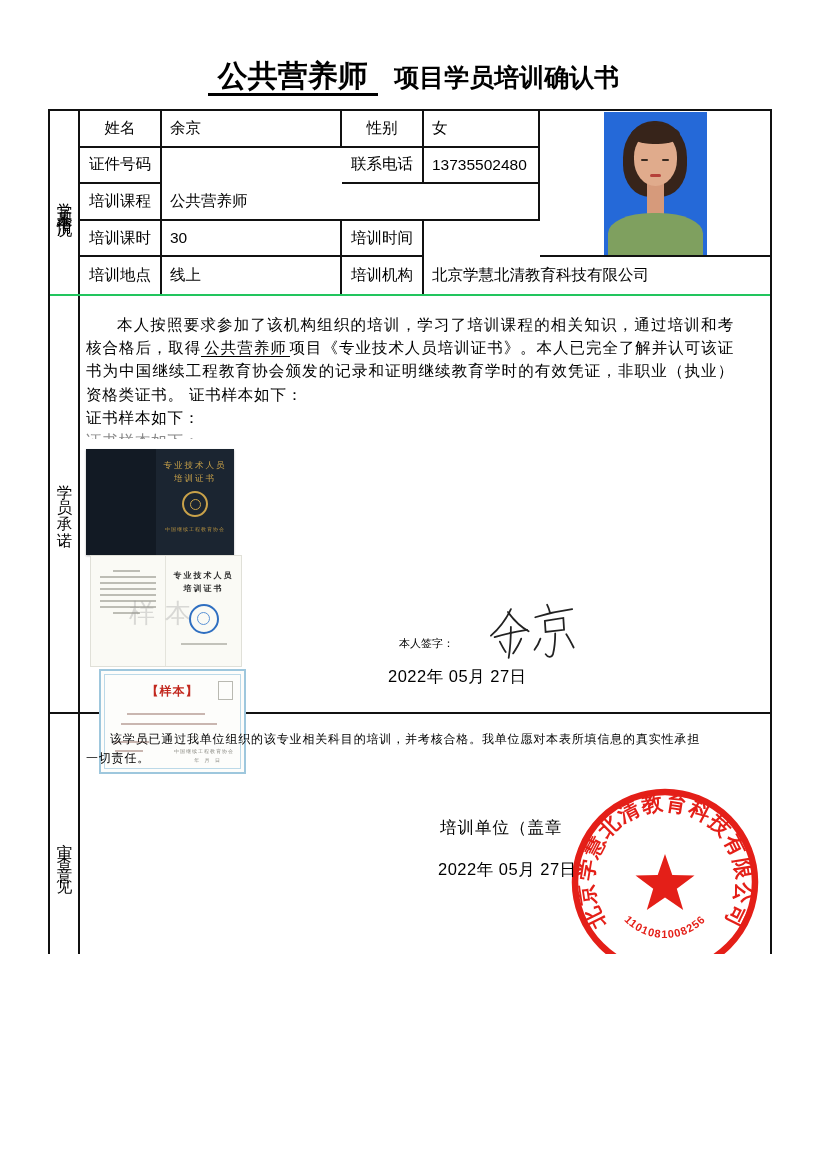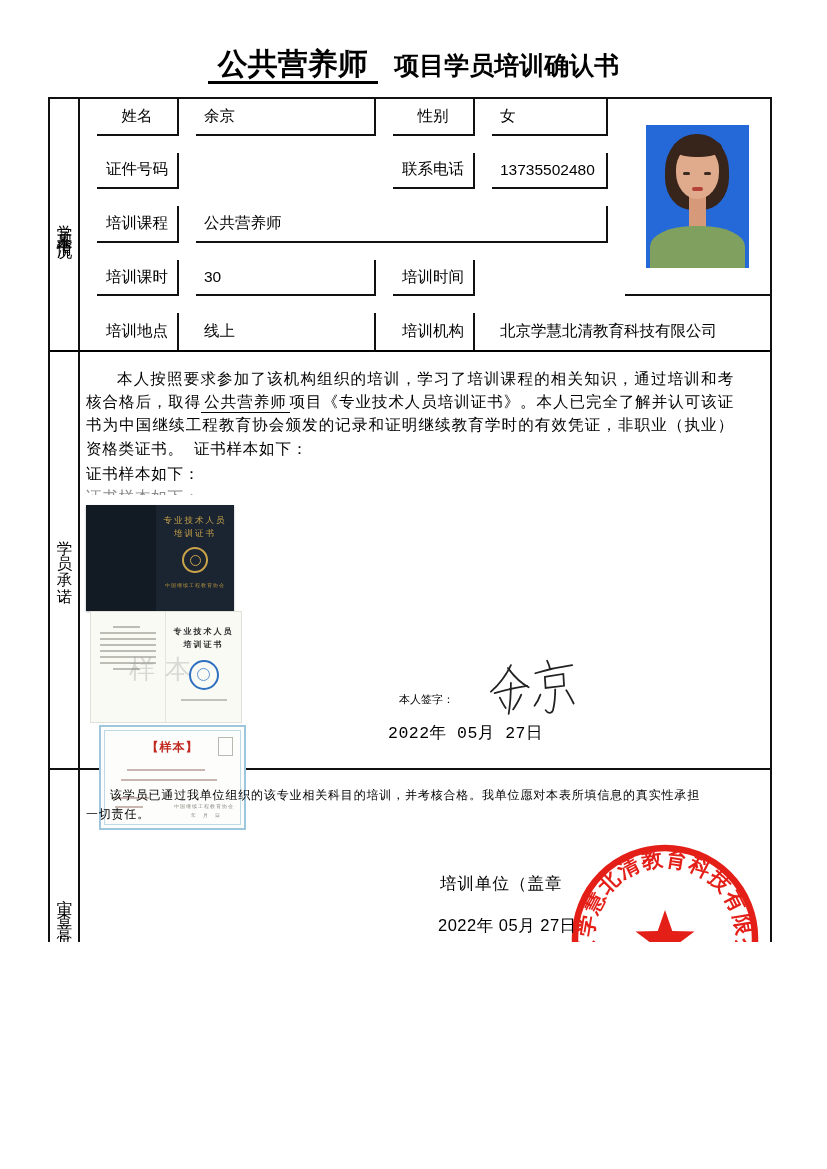--- a/index.html
+++ b/index.html
@@ -1,28 +1,28 @@
 <!DOCTYPE html>
 <html><head>
 <meta charset="utf-8">
 <style>
   html,body{margin:0;padding:0;background:#fff;}
   .page{position:relative;width:827px;height:942px;background:#ffffff;overflow:hidden;
-        font-family:"Liberation Sans","DejaVu Sans",sans-serif;color:#000;}
+        font-family:"Liberation Sans","DejaVu Sans",sans-serif;color:#000;margin-top:12px;}
   
   .title{position:absolute;top:44px;left:0;width:100%;text-align:center;white-space:nowrap;}
   .title-course{font-size:30px;font-weight:bold;border-bottom:3px solid #000;padding:0 10px 1px;}
   .title-rest{font-size:25px;font-weight:600;margin-left:12px;}
   
   .form-table{position:absolute;left:48px;top:97px;width:724px;border:2px solid #111;box-sizing:border-box;}
   .vlabel{writing-mode:vertical-rl;text-orientation:upright;display:flex;align-items:center;justify-content:center;
           font-size:15.5px;border-right:2px solid #111;box-sizing:border-box;background:#fff;}
   
   .sec1{display:grid;grid-template-columns:30px 82px 180px 82px 116px 1fr;grid-template-rows:repeat(5,36.6px);
-        border-bottom:2px solid #000000;gap:17px;}
+        border-bottom:2px solid #22c55e;}
   .sec1 .vlabel{grid-column:1;grid-row:1/6;letter-spacing:4px;}
   .cell{border-right:2px solid #111;border-bottom:2px solid #111;box-sizing:border-box;
         display:flex;align-items:center;font-size:15.5px;overflow:hidden;white-space:nowrap;}
   .cell.lab{justify-content:center;}
   .cell.val{padding-left:8px;}
   .cell.no-r{border-right:none;}
   .cell.no-b{border-bottom:none;}
   
   .photo-cell{grid-column:6;grid-row:1/5;border-bottom:2px solid #111;box-sizing:border-box;
               display:flex;align-items:center;justify-content:center;}
@@ -31,21 +31,21 @@
   .idphoto .neck{position:absolute;left:43px;top:70px;width:17px;height:38px;background:#d69a7b;}
   .idphoto .shirt{position:absolute;left:4px;top:101px;width:95px;height:44px;background:#7fa05f;border-radius:46% 46% 0 0;}
   .idphoto .face{position:absolute;left:30px;top:21px;width:43px;height:53px;background:#e0ab8c;border-radius:46% 46% 52% 52%;}
   .idphoto .bangs{position:absolute;left:27px;top:13px;width:49px;height:19px;background:#37241a;border-radius:50% 50% 45% 45%;}
   .idphoto .eye{position:absolute;top:47px;width:7px;height:2.5px;background:#3a2a20;border-radius:2px;}
   .idphoto .eye.l{left:37px;} .idphoto .eye.r{left:58px;}
   .idphoto .lips{position:absolute;left:46px;top:62px;width:11px;height:3.5px;background:#b5413a;border-radius:2px;}
   
   .sec2{display:flex;height:418px;border-bottom:2px solid #111;box-sizing:border-box;}
   .sec2 .vlabel{width:30px;letter-spacing:16px;}
-  .sec2-content{position:relative;flex:1;font-family:Liberation Mono, monospace;}
+  .sec2-content{position:relative;flex:1;}
   .commit-para{margin:17px 8px 0 6px;width:648px;font-size:15.5px;line-height:1.5;letter-spacing:0.8px;
                text-indent:2em;text-align:justify;}
   .u-course{border-bottom:1.5px solid #000;padding:0 3px;}
   .sample-line{margin:2px 0 0 6px;font-size:15.5px;letter-spacing:0.8px;}
   .clipped-line{margin:2px 0 0 6px;font-size:15.5px;letter-spacing:0.8px;height:8px;overflow:hidden;color:#8a8a8a;}
   
   .certs{position:absolute;left:6px;top:150px;display:flex;align-items:flex-start;flex-direction:column;}
   .cert1{display:flex;width:148px;height:106px;margin-top:3px;box-shadow:0 1px 2px rgba(0,0,0,.3);}
   .cert1-back{width:70px;background:#121a24;}
   .cert1-front{width:78px;background:#1b2531;display:flex;flex-direction:column;align-items:center;padding-top:10px;box-sizing:border-box;}

